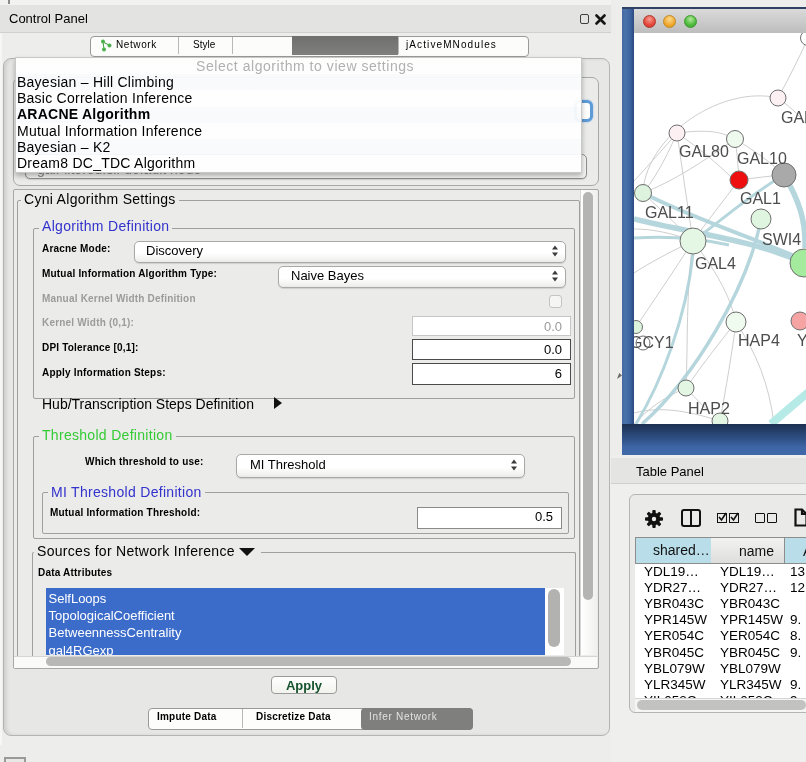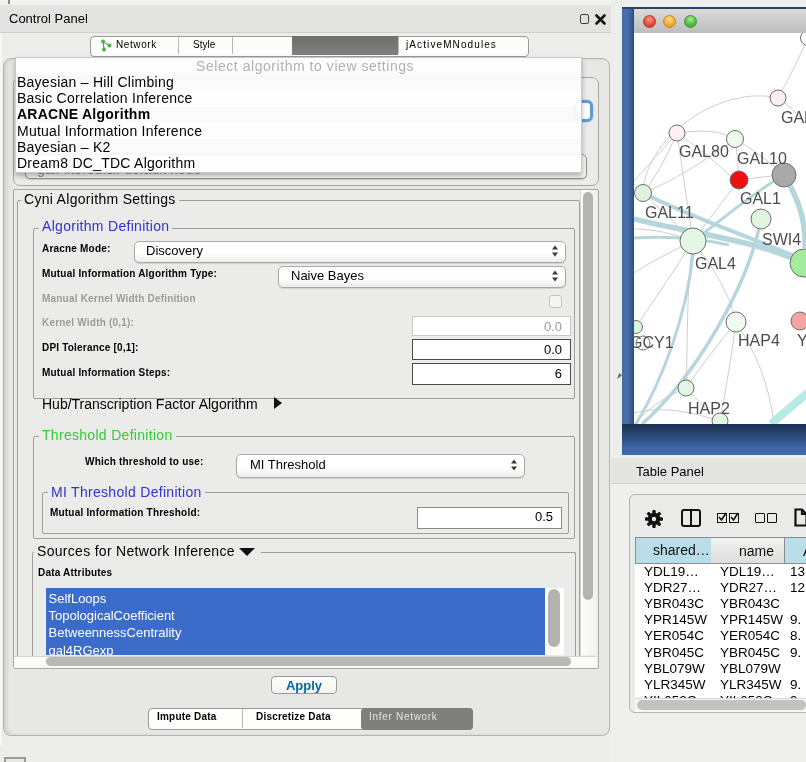--- a/index.html
+++ b/index.html
@@ -90,25 +90,25 @@
 <div class="abs" style="left:549px;top:295px;width:11px;height:11px;border:1px solid #c3c3c1;border-radius:3px;background:#f5f5f3;"></div>
 
 <div class="abs lbl b gray" style="left:42px;top:317px;">Kernel Width (0,1):</div>
 <div class="field" style="left:412px;top:316px;width:157px;height:18px;border:1px solid #c6c6c4;"></div>
 <div class="fieldval gray" style="left:412px;top:319px;width:150px;">0.0</div>
 
 <div class="abs lbl b" style="left:42px;top:342px;">DPI Tolerance [0,1]:</div>
 <div class="field" style="left:412px;top:339px;width:157px;height:19px;border:1px solid #4a4a4a;"></div>
 <div class="fieldval" style="left:412px;top:342px;width:150px;">0.0</div>
 
-<div class="abs lbl b" style="left:42px;top:367px;">Mutual Information Steps:</div>
+<div class="abs lbl b" style="left:42px;top:367px;">Apply Information Steps:</div>
 <div class="field" style="left:412px;top:363px;width:157px;height:20px;border:1px solid #4a4a4a;"></div>
 <div class="fieldval" style="left:412px;top:366px;width:150px;">6</div>
 
-<div class="abs" style="left:42px;top:396px;font-size:14px;color:#000;white-space:nowrap;">Hub/Transcription Factor Algorithm</div>
+<div class="abs" style="left:42px;top:396px;font-size:14px;color:#000;white-space:nowrap;">Hub/Transcription Steps Definition</div>
 <svg class="abs" style="left:273px;top:397px;" width="10" height="12" viewBox="0 0 10 12">
     <path d="M1,0 L9,6 L1,12 Z" fill="#111"></path>
   </svg>
 
 <div class="groupbox" style="left:33px;top:436px;width:540px;height:101px;"></div>
 <div class="grouptitle" style="left:39px;top:427px;color:#35cb35;">Threshold Definition</div>
 
 <div class="abs lbl b" style="left:85px;top:456px;">Which threshold to use:</div>
 <div class="combo" style="left:236px;top:454px;width:287px;height:22px;"></div>
 <div class="combotext" style="left:250px;top:457px;">MI Threshold</div>
@@ -141,21 +141,21 @@
 <div class="abs" style="left:46px;top:657px;width:525px;height:9px;background:#b8b8b6;border-radius:5px;"></div>
 
 <div class="abs" style="left:580px;top:190px;width:16px;height:465px;background:linear-gradient(90deg,#ffffff,#f0f0ee);border-left:1px solid #d5d5d3;"></div>
 <div class="abs" style="left:583px;top:192px;width:10px;height:408px;background:#b4b4b2;border-radius:5px;"></div>
 
 <div class="abs" style="left:15px;top:57px;width:565px;height:114px;background:repeating-linear-gradient(rgba(255,255,255,0.95) 0 16.2px, rgba(250,251,253,0.95) 16.2px 32.4px);border:1px solid #c9c9c7;box-shadow:0 3px 5px rgba(0,0,0,0.28);"></div>
 <div class="abs" style="left:196px;top:58px;font-size:14px;letter-spacing:0.55px;color:#b0b0b0;">Select algorithm to view settings</div>
 <div class="abs" style="left:17px;top:74px;font-size:14px;letter-spacing:0.25px;color:#000;line-height:16.2px;">Bayesian – Hill Climbing<br>Basic Correlation Inference<br><span style="font-weight:bold;">ARACNE Algorithm</span><br>Mutual Information Inference<br>Bayesian – K2<br>Dream8 DC_TDC Algorithm</div>
 
 <div class="abs" style="left:271px;top:676px;width:64px;height:16px;background:linear-gradient(#ffffff,#f2f2ee);border:1px solid #9a9a98;border-radius:4px;"></div>
-<div class="abs" style="left:271px;top:678px;width:66px;text-align:center;font-size:13px;font-weight:bold;color:#0369a1;">Apply</div>
+<div class="abs" style="left:271px;top:678px;width:66px;text-align:center;font-size:13px;font-weight:bold;color:#14532d;">Apply</div>
 
 <div class="abs" style="left:148px;top:708px;width:323px;height:20px;background:#fdfdfb;border:1px solid #9a9a98;border-radius:4px;"></div>
 <div class="abs" style="left:242px;top:709px;width:1px;height:19px;background:#b8b8b6;"></div>
 <div class="abs" style="left:361px;top:708px;width:112px;height:22px;background:#7f7f7d;border-radius:4px;"></div>
 <div class="abs lbl b" style="left:157px;top:711px;">Impute Data</div>
 <div class="abs lbl b" style="left:256px;top:711px;">Discretize Data</div>
 <div class="abs lbl" style="left:369px;top:711px;letter-spacing:0.7px;color:#e3e3e1;">Infer Network</div>
 
 <div class="abs" style="left:617px;top:373px;width:5px;height:6px;background:#6a6a68;clip-path:polygon(0 100%,100% 40%,45% 0);"></div>
 

